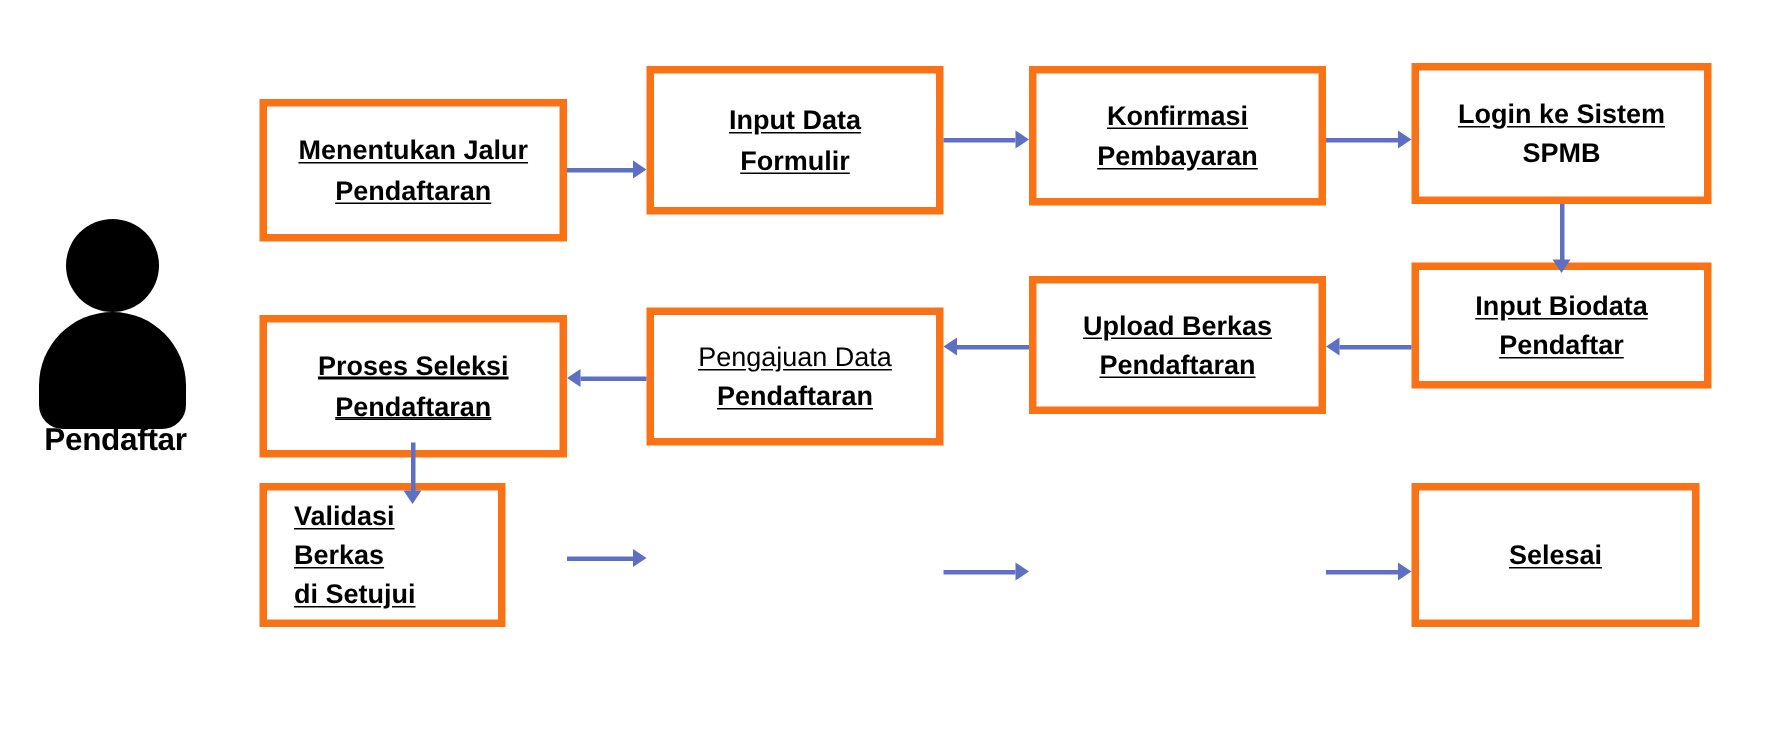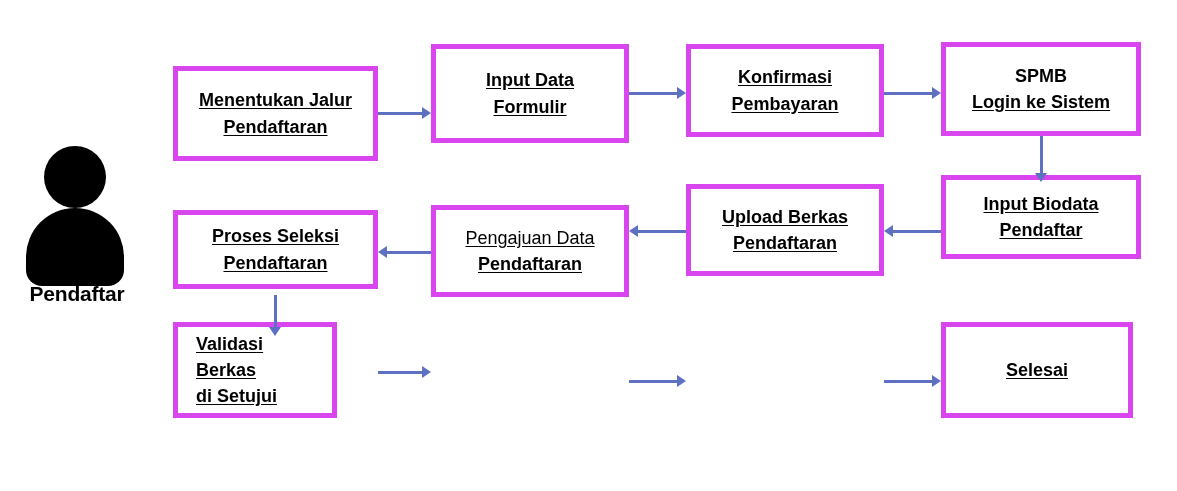--- a/index.html
+++ b/index.html
@@ -55,21 +55,21 @@
     font-weight: bold;
     color: #000000;
     letter-spacing: -0.2px;
   }
 
   
   .node {
     position: absolute;
     box-sizing: border-box;
     background: #ffffff;
-    border: 5px solid #d946ef;
+    border: 5px solid #f97316;
     display: flex;
     align-items: center;
     justify-content: center;
   }
   .node-text {
     width: 100%;
     padding: 0 6px;
     box-sizing: border-box;
     text-align: center;
     font-size: 18px;
@@ -145,26 +145,26 @@
 
   <div class="node" id="node-n3" style="left:686px; top:44px; width:198px; height:93px;">
     <div class="node-text">
       <span class="ln">Konfirmasi</span>
       <span class="ln">Pembayaran</span>
     </div>
   </div>
 
   <div class="node" id="node-n4" style="left:941px; top:42px; width:200px; height:94px;">
     <div class="node-text">
+      <span class="ln">Login ke Sistem</span>
       <span class="ln nounderline">SPMB</span>
-      <span class="ln">Login ke Sistem</span>
-    </div>
-  </div>
-
-  <div class="node" id="node-n5" style="left:173px; top:210px; width:205px; height:79px;">
+    </div>
+  </div>
+
+  <div class="node" id="node-n5" style="left:173px; top:210px; width:205px; height:95px;text-decoration:underline;">
     <div class="node-text">
       <span class="ln">Proses Seleksi</span>
       <span class="ln">Pendaftaran</span>
     </div>
   </div>
 
   <div class="node" id="node-n6" style="left:431px; top:205px; width:198px; height:92px;">
     <div class="node-text">
       <span class="ln regular">Pengajuan Data</span>
       <span class="ln">Pendaftaran</span>

